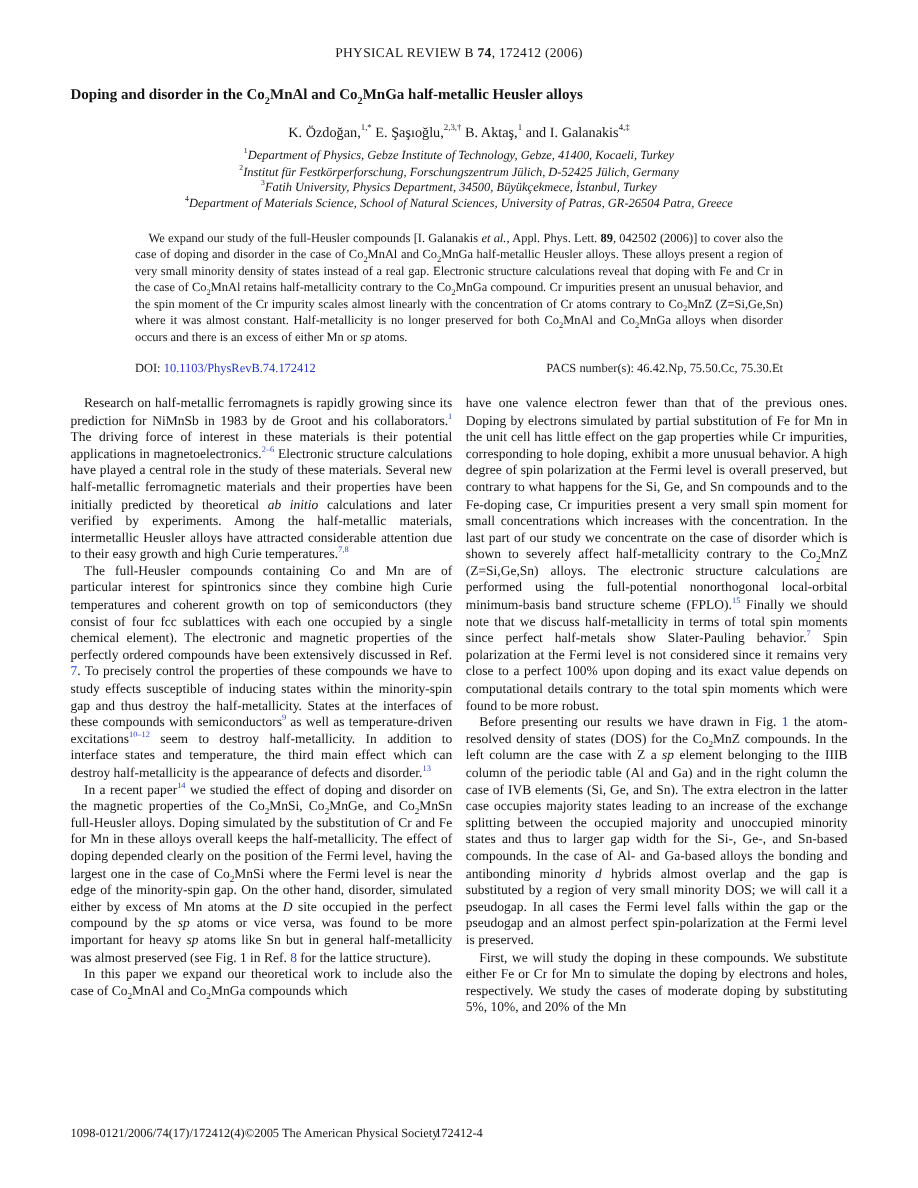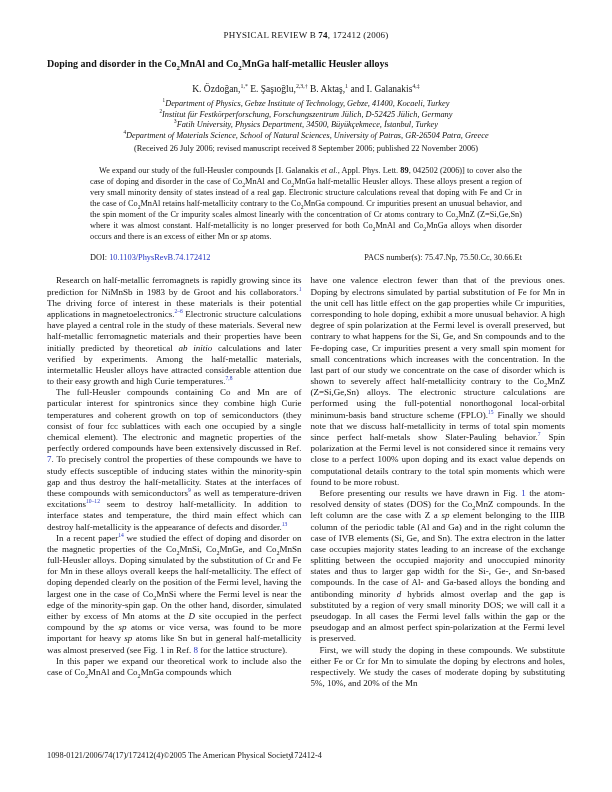--- a/index.html
+++ b/index.html
@@ -45,27 +45,26 @@
 
   <div class="authors">K. Özdoğan,<sup>1,*</sup> E. Şaşıoğlu,<sup>2,3,†</sup> B. Aktaş,<sup>1</sup> and I. Galanakis<sup>4,‡</sup></div>
 
   <div class="affils">
     <div><sup>1</sup>Department of Physics, Gebze Institute of Technology, Gebze, 41400, Kocaeli, Turkey</div>
     <div><sup>2</sup>Institut für Festkörperforschung, Forschungszentrum Jülich, D-52425 Jülich, Germany</div>
     <div><sup>3</sup>Fatih University, Physics Department, 34500, Büyükçekmece, İstanbul, Turkey</div>
     <div><sup>4</sup>Department of Materials Science, School of Natural Sciences, University of Patras, GR-26504 Patra, Greece</div>
   </div>
 
-  <div class="received">(Received 26 July 2006; revised manuscript received 8 September 2006; published 22 November 2006)</div>
 
   <div class="abstract">We expand our study of the full-Heusler compounds [I. Galanakis <i>et al.</i>, Appl. Phys. Lett. <b>89</b>, 042502 (2006)] to cover also the case of doping and disorder in the case of Co<sub>2</sub>MnAl and Co<sub>2</sub>MnGa half-metallic Heusler alloys. These alloys present a region of very small minority density of states instead of a real gap. Electronic structure calculations reveal that doping with Fe and Cr in the case of Co<sub>2</sub>MnAl retains half-metallicity contrary to the Co<sub>2</sub>MnGa compound. Cr impurities present an unusual behavior, and the spin moment of the Cr impurity scales almost linearly with the concentration of Cr atoms contrary to Co<sub>2</sub>MnZ (Z=Si,Ge,Sn) where it was almost constant. Half-metallicity is no longer preserved for both Co<sub>2</sub>MnAl and Co<sub>2</sub>MnGa alloys when disorder occurs and there is an excess of either Mn or <i>sp</i> atoms.</div>
 
   <div class="doi-row">
     <span><span>DOI:</span> <a class="lnk">10.1103/PhysRevB.74.172412</a></span>
-    <span>PACS number(s): 75.47.Np, 75.50.Cc, 30.66.Et</span>
+    <span>PACS number(s): 46.42.Np, 75.50.Cc, 75.30.Et</span>
   </div>
 
   <div class="columns">
     <div class="col">
       <p class="para">Research on half-metallic ferromagnets is rapidly growing since its prediction for NiMnSb in 1983 by de Groot and his collaborators.<sup class="lnk">1</sup> The driving force of interest in these materials is their potential applications in magnetoelectronics.<sup class="lnk">2–6</sup> Electronic structure calculations have played a central role in the study of these materials. Several new half-metallic ferromagnetic materials and their properties have been initially predicted by theoretical <i>ab initio</i> calculations and later verified by experiments. Among the half-metallic materials, intermetallic Heusler alloys have attracted considerable attention due to their easy growth and high Curie temperatures.<sup class="lnk">7,8</sup></p>
       <p class="para">The full-Heusler compounds containing Co and Mn are of particular interest for spintronics since they combine high Curie temperatures and coherent growth on top of semiconductors (they consist of four fcc sublattices with each one occupied by a single chemical element). The electronic and magnetic properties of the perfectly ordered compounds have been extensively discussed in Ref. <span class="lnk">7</span>. To precisely control the properties of these compounds we have to study effects susceptible of inducing states within the minority-spin gap and thus destroy the half-metallicity. States at the interfaces of these compounds with semiconductors<sup class="lnk">9</sup> as well as temperature-driven excitations<sup class="lnk">10–12</sup> seem to destroy half-metallicity. In addition to interface states and temperature, the third main effect which can destroy half-metallicity is the appearance of defects and disorder.<sup class="lnk">13</sup></p>
       <p class="para">In a recent paper<sup class="lnk">14</sup> we studied the effect of doping and disorder on the magnetic properties of the Co<sub>2</sub>MnSi, Co<sub>2</sub>MnGe, and Co<sub>2</sub>MnSn full-Heusler alloys. Doping simulated by the substitution of Cr and Fe for Mn in these alloys overall keeps the half-metallicity. The effect of doping depended clearly on the position of the Fermi level, having the largest one in the case of Co<sub>2</sub>MnSi where the Fermi level is near the edge of the minority-spin gap. On the other hand, disorder, simulated either by excess of Mn atoms at the <i>D</i> site occupied in the perfect compound by the <i>sp</i> atoms or vice versa, was found to be more important for heavy <i>sp</i> atoms like Sn but in general half-metallicity was almost preserved (see Fig. 1 in Ref. <span class="lnk">8</span> for the lattice structure).</p>
       <p class="para">In this paper we expand our theoretical work to include also the case of Co<sub>2</sub>MnAl and Co<sub>2</sub>MnGa compounds which</p>
     </div>
     <div class="col">

